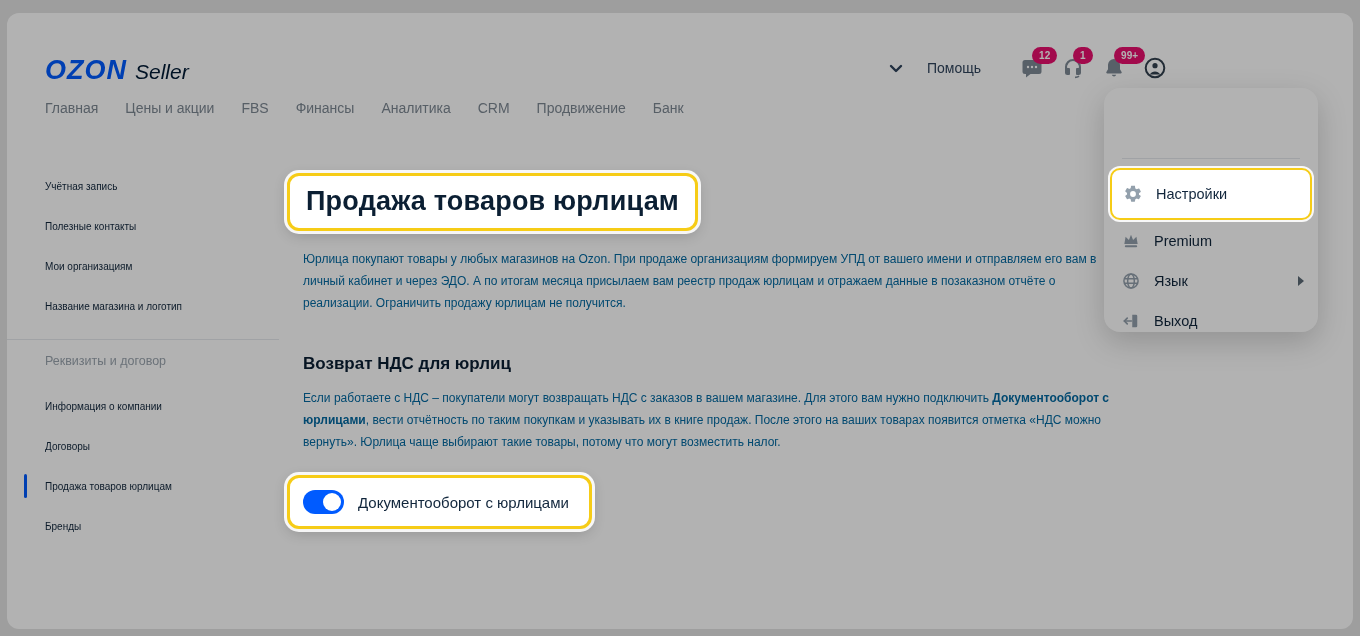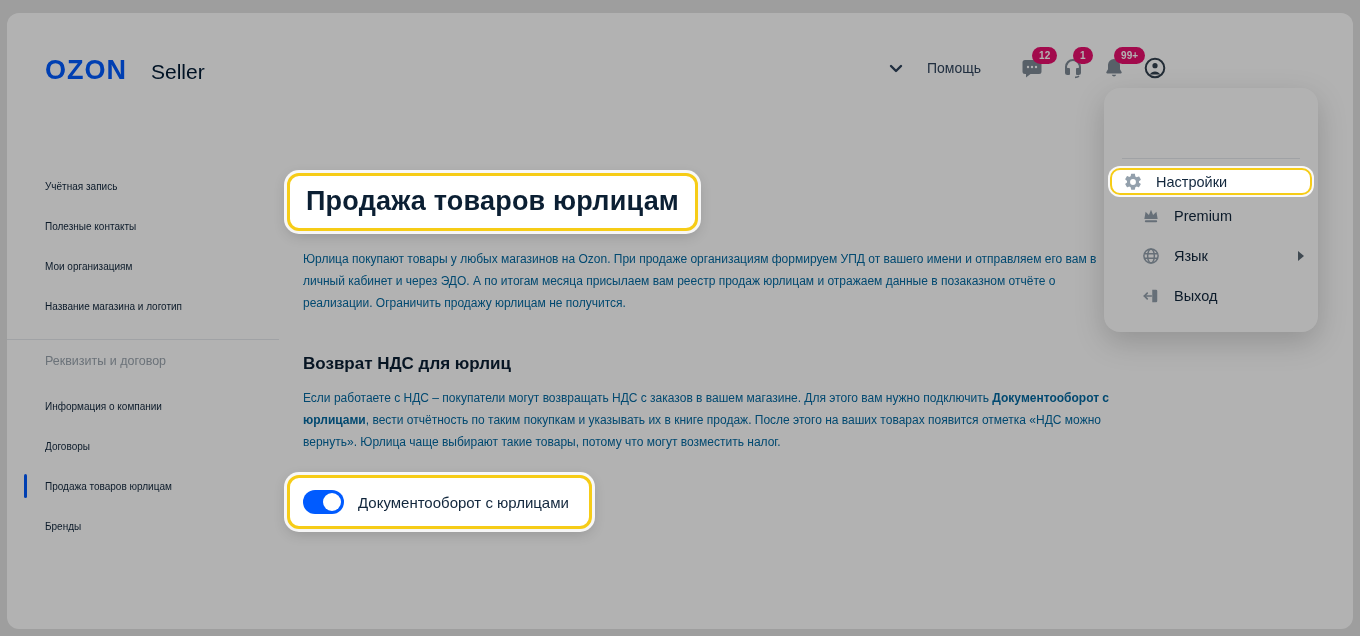--- a/index.html
+++ b/index.html
@@ -9,21 +9,21 @@
     background:#e2e2e2;
     color:#001a34;
     position:relative;
   }
   
   .page {
     position:absolute; left:7px; right:7px; top:13px; bottom:7px;
     background:#ffffff; border-radius:12px; overflow:hidden;
   }
   
-  .logo { position:absolute; left:38px; top:42px; display:flex; align-items:baseline; gap:24px; }
+  .logo { position:absolute; left:38px; top:42px; display:flex; align-items:baseline; gap:8px;font-style:italic; }
   .logo-primary { font-size:27px; font-weight:bold; letter-spacing:1px; color:#005bff; }
   .logo-secondary { font-size:21px; font-weight:500; color:#001a34; }
 
   .header-right { position:absolute; left:877px; top:42px; display:flex; align-items:center; gap:15px; }
   .hdr-icon { position:relative; width:26px; height:26px; display:flex; align-items:center; justify-content:flex-start; cursor:pointer; }
   .hdr-icon svg { width:24px; height:24px; }
   .help-link { font-size:14px; color:#30445c; margin:0 24px 0 2px; cursor:pointer; }
   .badge {
     position:absolute; top:-8px; left:12px; min-width:18px; height:17px;
     background:#e90f6e; color:#fff; font-size:10px; font-weight:bold;
@@ -66,25 +66,25 @@
   .switch { width:41px; height:24px; border-radius:12px; background:#005bff; position:relative; cursor:pointer; flex:0 0 auto; }
   .switch::after { content:""; position:absolute; right:3px; top:3px; width:18px; height:18px; border-radius:50%; background:#fff; }
   .toggle-label { font-size:15px; color:#11263c; }
   
   .user-menu {
     position:absolute; left:1097px; top:75px; width:214px; height:244px;
     background:#fff; border-radius:16px; box-shadow:0 10px 30px rgba(0,0,0,0.18);
     padding-top:70px;
   }
   .menu-divider { height:1px; background:#e6e9ec; margin:0 18px 9px 18px; }
-  .menu-item { height:40px; display:flex; align-items:center; gap:13px; padding:0 14px 0 17px; font-size:14.5px; color:#11263c; cursor:pointer;margin-left:20px; }
+  .menu-item { height:40px; display:flex; align-items:center; gap:13px; padding:0 14px 0 17px; font-size:14.5px; color:#11263c; cursor:pointer; }
   .menu-item svg { width:20px; height:20px; flex:0 0 auto; }
   .menu-item .grow { flex:1; }
   .menu-item.highlight {
-    height:27px; margin:1px 6px; padding:0 8px 0 11px; border-radius:10px;
+    height:52px; margin:1px 6px; padding:0 8px 0 11px; border-radius:10px;
     background:#fff; border:2px solid #f6cc17; position:relative; z-index:60;
     box-shadow:0 0 0 2px rgba(255,255,255,0.9);
   }
   .submenu-arrow { width:0; height:0; border-left:6px solid #5c6a76; border-top:5px solid transparent; border-bottom:5px solid transparent; }
   
   .overlay { position:fixed; inset:0; background:rgba(0,0,0,0.30); z-index:50; pointer-events:none; }
 </style>
 </head>
 <body>
 
@@ -131,20 +131,30 @@
 
     <span class="hdr-icon">
       <svg viewBox="0 0 24 24" fill="none" stroke="#33414f" stroke-width="2">
           <circle cx="12" cy="12" r="9.3"></circle>
           <circle cx="12" cy="9.7" r="2.6" fill="#33414f" stroke="none"></circle>
           <path d="M6.8 18.4a6.2 6.2 0 0 1 10.4 0" fill="#33414f" stroke="none"></path>
         </svg>
     </span>
   </div>
 
+  <div class="topnav">
+    <span>Главная</span>
+    <span>Цены и акции</span>
+    <span>FBS</span>
+    <span>Финансы</span>
+    <span>Аналитика</span>
+    <span>CRM</span>
+    <span>Продвижение</span>
+    <span>Банк</span>
+  </div>
 
   <div class="sidebar">
     <div class="side-items">
       <div class="side-item">Учётная запись</div>
       <div class="side-item">Полезные контакты</div>
       <div class="side-item">Мои организациям</div>
       <div class="side-item">Название магазина и логотип</div>
     </div>
     <div class="side-divider"></div>
     <div class="side-header">Реквизиты и договор</div>

